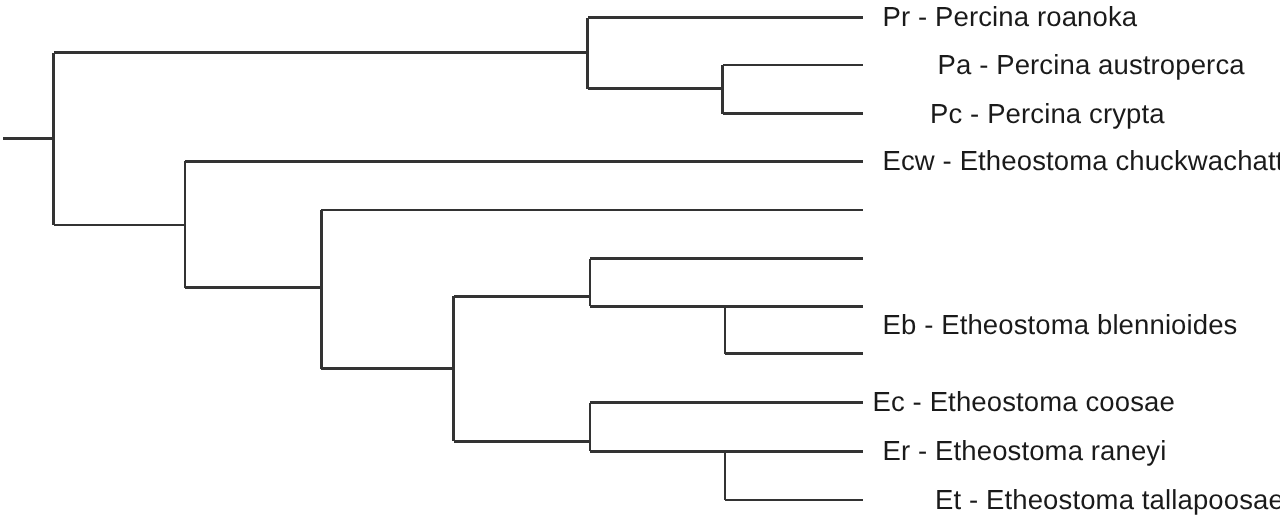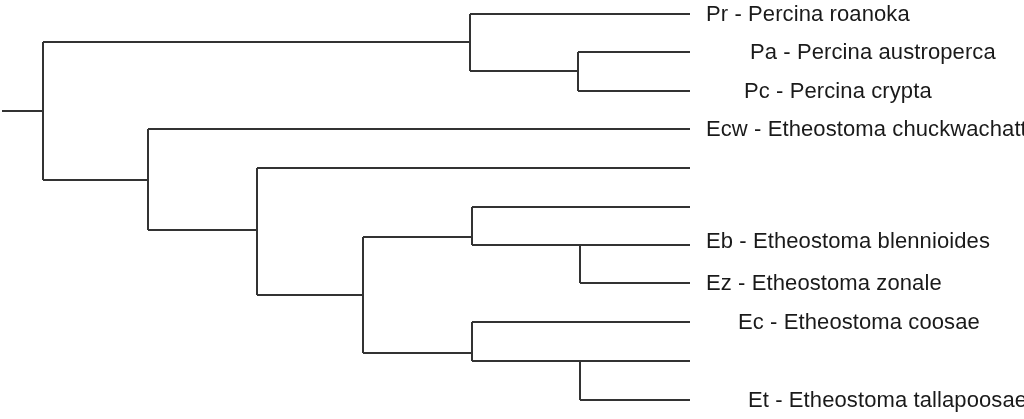--- a/index.html
+++ b/index.html
@@ -90,19 +90,19 @@
         <line x1="580" y1="361" x2="690" y2="361" class="branch"></line>
         <line x1="580" y1="400" x2="690" y2="400" class="branch"></line>
       </g>
   </svg>
 
   <div id="tip-labels">
       <div class="tip-label" style="left: 706px; top: 14px;">Pr - Percina roanoka</div>
       <div class="tip-label" style="left: 706px; top: 52px; margin-left: 44px;">Pa - Percina austroperca</div>
       <div class="tip-label" style="left: 744px; top: 91px;">Pc - Percina crypta</div>
       <div class="tip-label" style="left: 706px; top: 129px;">Ecw - Etheostoma chuckwachatte</div>
-      <div class="tip-label" style="left: 706px; top: 241px;">Eb - Etheostoma blennioides</div>
-      <div class="tip-label" style="left: 706px; top: 283px;">Ez - Etheostoma zonale</div>
-      <div class="tip-label" style="left: 738px; top: 322px;">Ec - Etheostoma coosae</div>
+      <div class="tip-label" style="left: 706px; top: 260px;">Eb - Etheostoma blennioides</div>
+      <div class="tip-label" style="left: 698px; top: 322px;">Ec - Etheostoma coosae</div>
+      <div class="tip-label" style="left: 706px; top: 361px;">Er - Etheostoma raneyi</div>
       <div class="tip-label" style="left: 748px; top: 400px;">Et - Etheostoma tallapoosae</div>
     </div>
 
 </div>
 
 </body></html>

